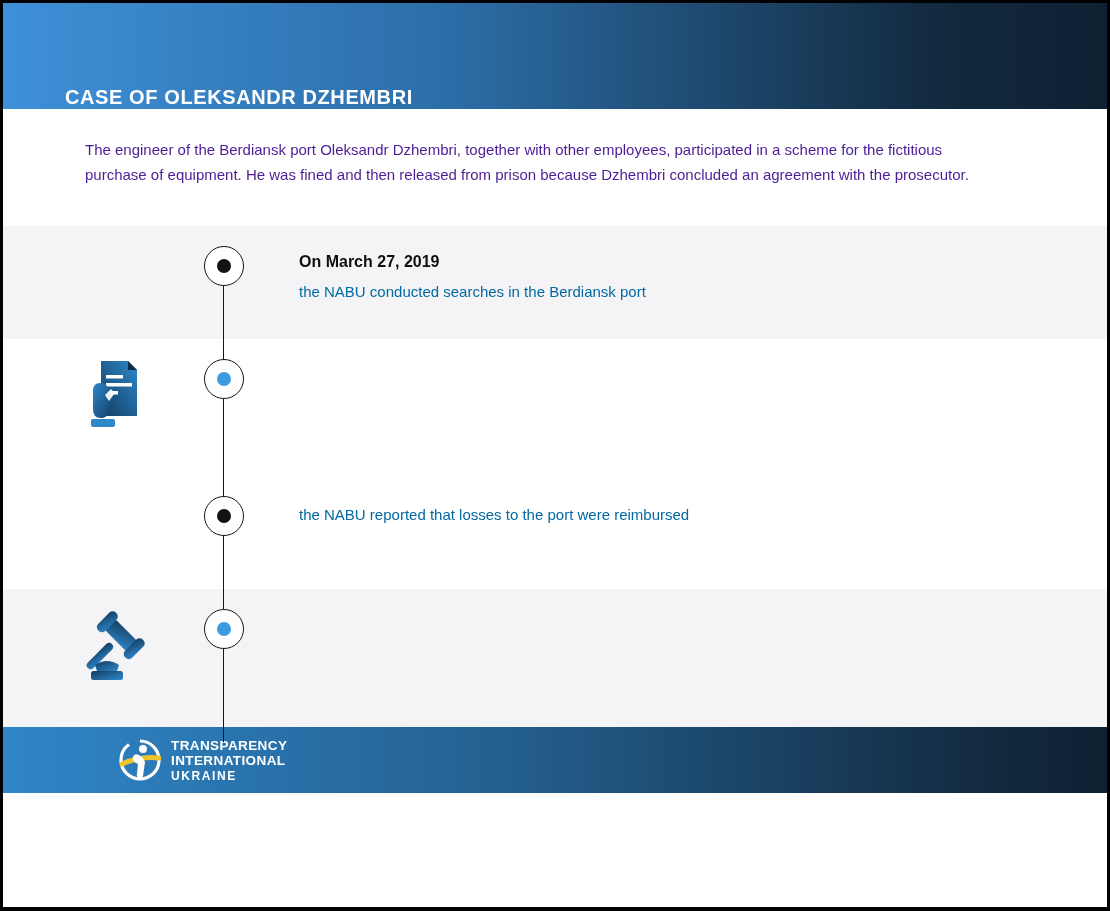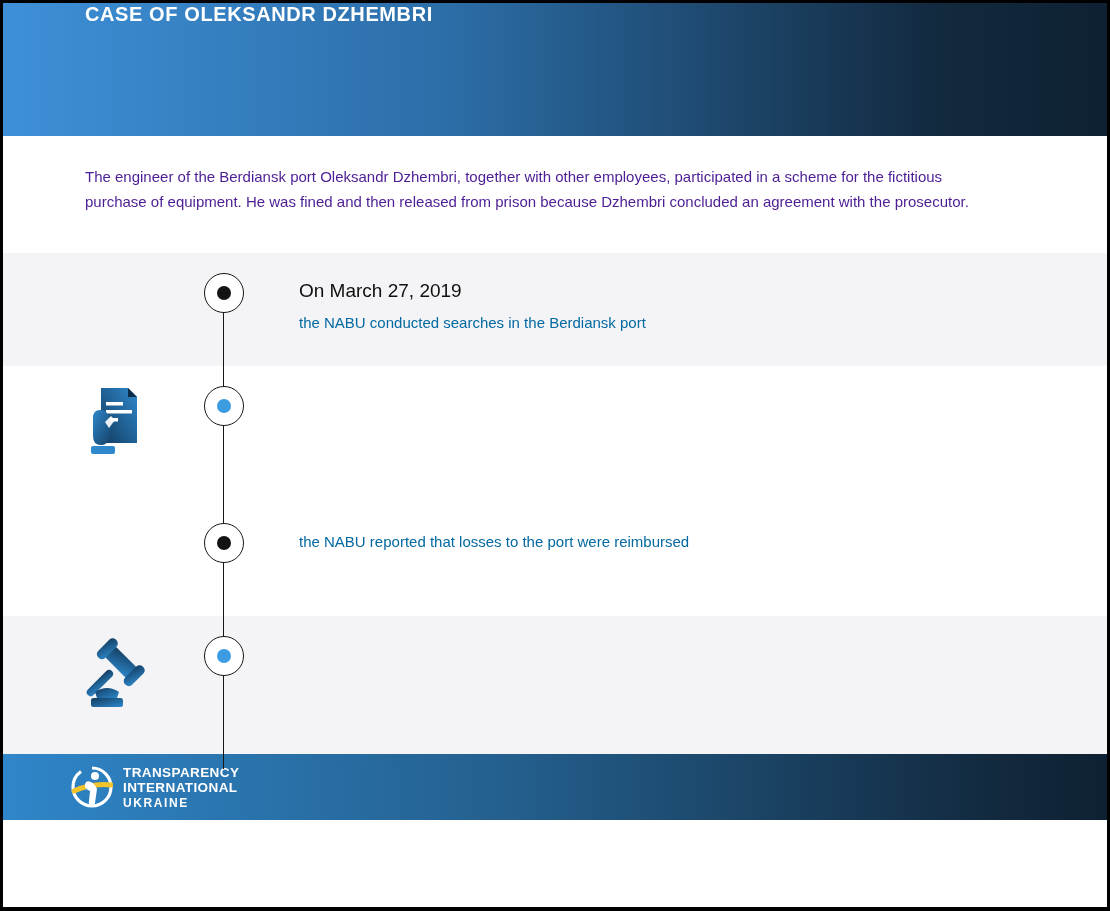--- a/index.html
+++ b/index.html
@@ -5,23 +5,23 @@
   * { margin:0; padding:0; box-sizing:border-box; }
   html,body { background:#ffffff; }
   body { font-family:"Liberation Sans", sans-serif; }
   .page {
     position:relative; width:1110px; height:911px;
     border:3px solid #000; border-bottom-width:4px;
     background:#fff; overflow:hidden;
   }
   
   .header {
-    height:133px; display:flex; align-items:flex-start;
+    height:106px; display:flex; align-items:flex-end;
     background:linear-gradient(90deg,#3E90D8 0%,#2C6EA8 40%,#12293E 85%,#0E2133 100%);
-    padding-left:82px;
+    padding-left:62px;
   }
   .header h1 {
     color:#fff; font-size:20px; font-weight:bold; letter-spacing:0.6px;
   }
   
   .intro {
     height:117px; background:#fff; padding:28px 90px 0 82px;
   }
   .intro p { font-size:15px; line-height:25px; color:#4c1d95; max-width:905px; }
   
@@ -38,26 +38,26 @@
     border:1.5px solid #161616; border-radius:50%; background:#fff; z-index:2;
     display:flex; align-items:center; justify-content:center;
   }
   .dot .dot-inner { width:14px; height:14px; border-radius:50%; display:block; }
   .dot.black .dot-inner { background:#131313; }
   .dot.blue  .dot-inner { background:#3D9BE2; }
   .icon-slot { position:absolute; left:82px; z-index:2; }
   .row-2 .icon-slot { top:18px; }
   .row-5 .icon-slot { top:22px; }
   .event-text { margin-left:296px; padding-top:27px; }
-  .event-text h3 { font-size:19px; font-weight:normal; color:#0f0f0f; margin-bottom:9px; }
+  .event-text h3 { font-size:16px; font-weight:bold; color:#0f0f0f; margin-bottom:9px; }
   .event-text p { font-size:15px; line-height:24px; color:#0369a1; max-width:705px; }
   .h-113 { height:113px; } .h-137 { height:137px; } .h-138 { height:138px; }
   
   .footer {
-    height:66px; display:flex; align-items:center; padding-left:68px;
+    height:66px; display:flex; align-items:center; padding-left:116px;
     background:linear-gradient(90deg,#2F86C9 0%,#24608F 45%,#12293E 90%,#0E2133 100%);
   }
   .logo { display:flex; align-items:center; }
   .logo-mark { margin-right:10px; }
   .logo-text { color:#fff; }
   .logo-text .l1, .logo-text .l2 {
     font-size:13.5px; font-weight:bold; letter-spacing:0.4px; line-height:15px;
   }
   .logo-text .l3 { font-size:12px; font-weight:bold; letter-spacing:1.6px; margin-top:1px; }
 </style>

